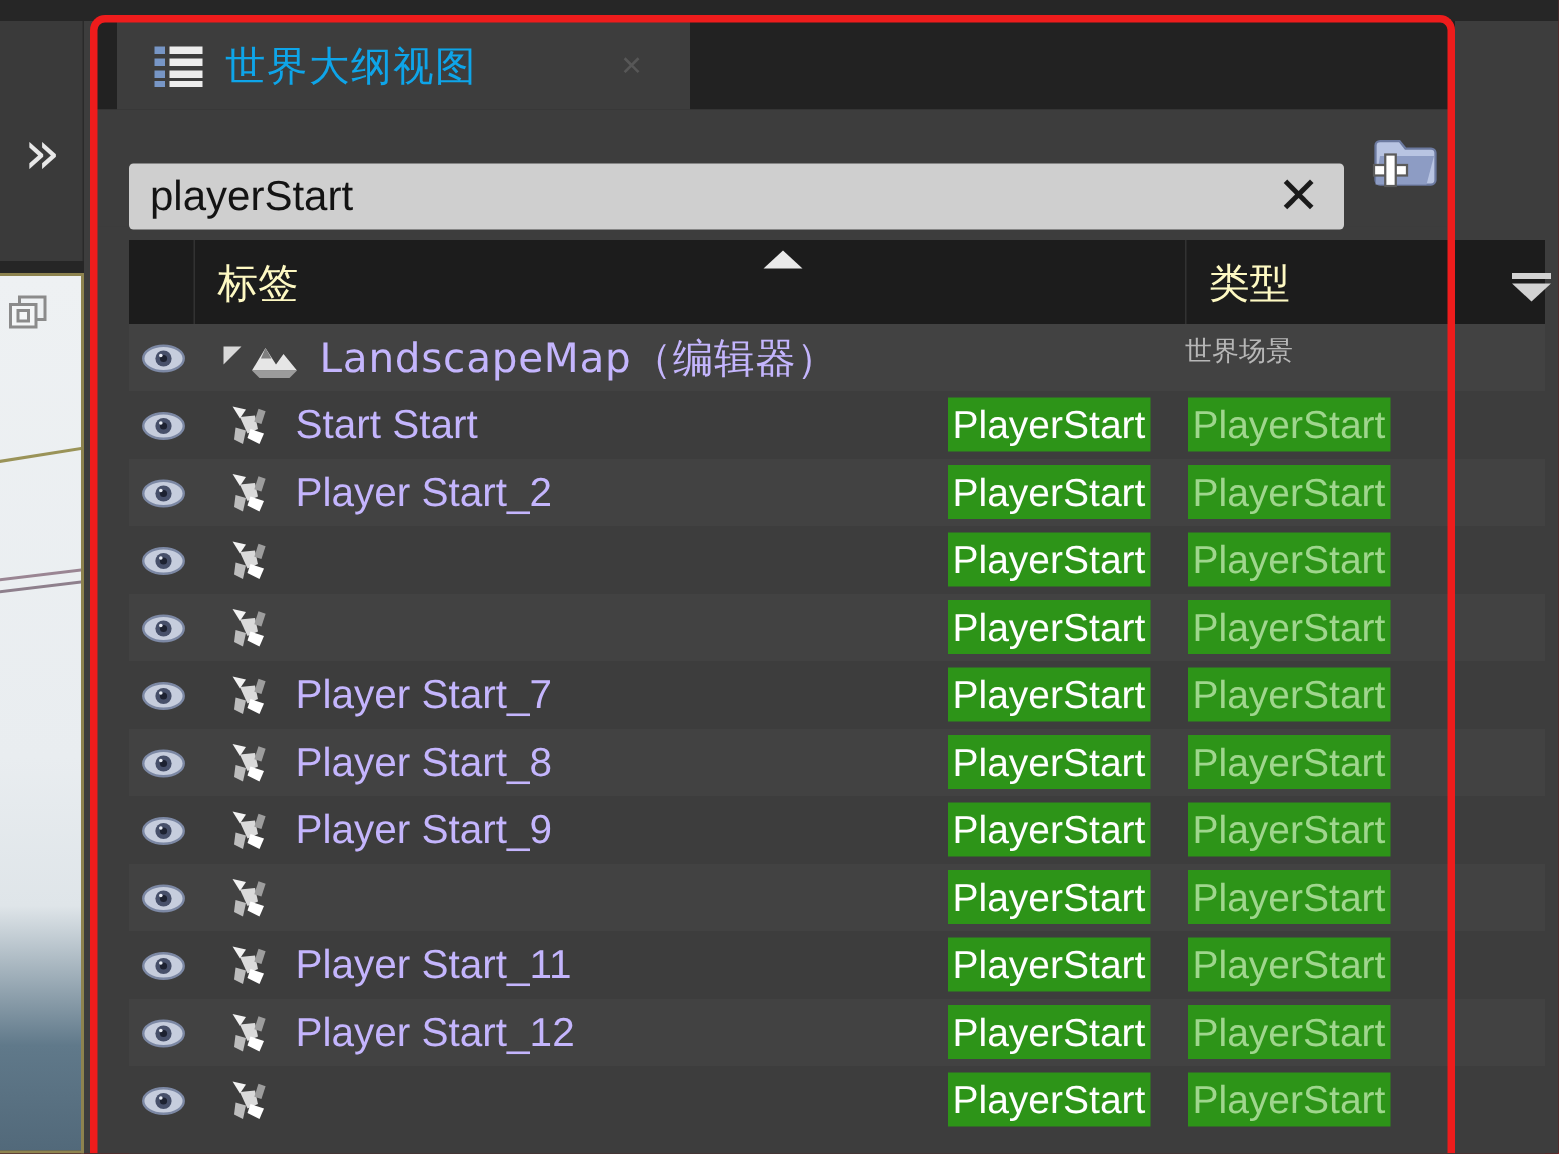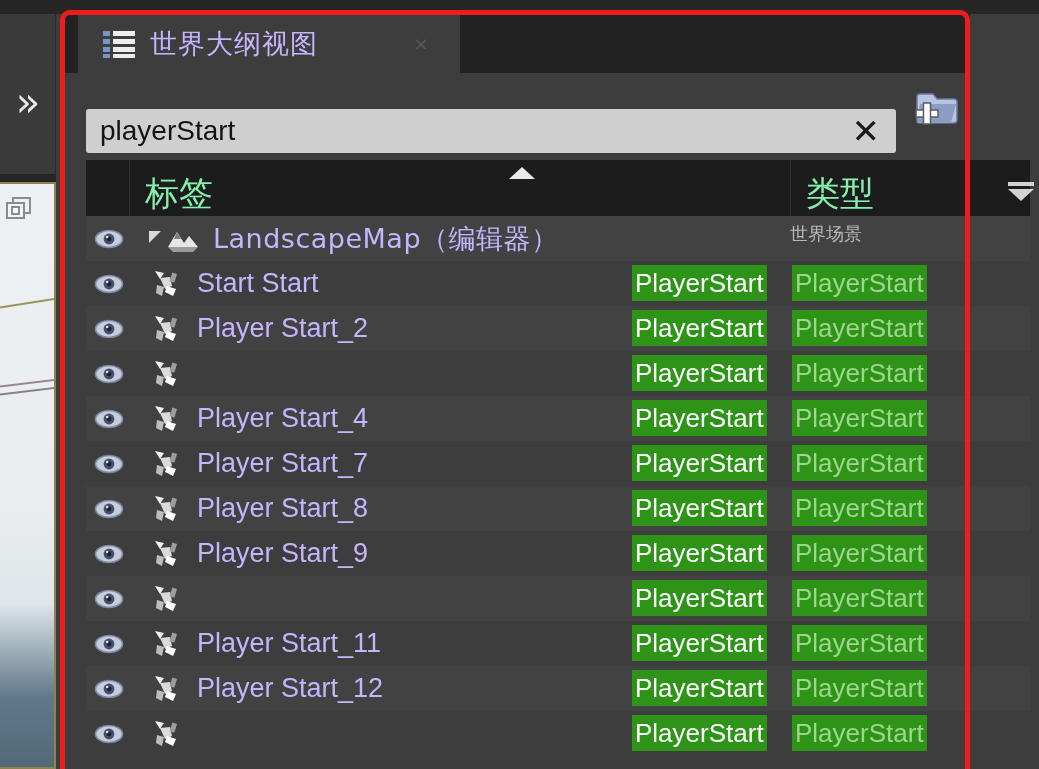--- a/index.html
+++ b/index.html
@@ -68,21 +68,21 @@
   }
   .tab-active {
     position: absolute; left: 14px; top: 0; width: 382px; height: 59px;
     background: #3d3d3d;
     display: flex; align-items: center;
   }
   .tab-icon {
     margin-left: 24px; width: 34px; height: 30px; flex: none;
   }
   .tab-title {
-    margin-left: 14px; color: #c4b5fd; font-size: 27px;
+    margin-left: 14px; color: #0ea5e9; font-size: 27px;
     font-family: "DejaVu Sans", sans-serif; letter-spacing: 1px;
     white-space: nowrap;
   }
   .tab-close {
     position: absolute; right: 28px; top: 21px; width: 22px; height: 20px;
     color: #575757; font-size: 18px; line-height: 20px; text-align: center;
     font-family: "DejaVu Sans", sans-serif;
   }
 
   
@@ -118,21 +118,21 @@
     border-right: 1px solid #323232;
   }
   .th-label {
     position: absolute; left: 45px; top: 0; width: 660px; height: 56px;
     border-right: 1px solid #323232;
   }
   .th-type {
     position: absolute; left: 706px; top: 0; width: 238px; height: 56px;
   }
   .th-text {
-    position: absolute; left: 14px; top: 11px; color: #86efac; font-size: 34px;
+    position: absolute; left: 14px; top: 11px; color: #fef9c3; font-size: 27px;
     font-family: "DejaVu Sans", sans-serif; white-space: nowrap;
   }
   .sort-arrow {
     position: absolute; left: 378px; top: 7px;
     width: 0; height: 0; border-left: 13px solid transparent;
     border-right: 13px solid transparent; border-bottom: 12px solid #e9e9e9;
   }
   .hdr-menu {
     position: absolute; left: 918px; top: 18px; width: 34px; height: 26px;
   }
@@ -335,21 +335,20 @@
               <circle cx="13.2" cy="9" r="1.2" fill="#e8ecf5"></circle>
             </svg>
           </span>
           <span class="actor-icon"><svg width="34" height="32" viewBox="0 0 34 32">
               <path d="M4 3 l9 2 l-4 6 z" fill="#f2f2f2"></path>
               <path d="M9 10 l10 -1 l2 9 l-7 3 z" fill="#dadada"></path>
               <path d="M16 18 l9 3 l-3 7 l-8 -4 z" fill="#ffffff"></path>
               <path d="M6 17 l7 2 l-2 9 l-6 -3 z" fill="#bdbdbd"></path>
               <rect x="20" y="5" width="5" height="9" fill="#9d9d9d" transform="rotate(18 22 9)"></rect>
             </svg></span>
-          <span class="row-label">Player Start_4</span>
           <span class="chip bright">PlayerStart</span>
           <span class="chip dim">PlayerStart</span>
         </div>
         <div class="row normal">
           <span class="eye-cell">
             <svg width="30" height="22" viewBox="0 0 30 22">
               <ellipse cx="15" cy="11" rx="13.5" ry="8.5" fill="#c6cddd" stroke="#7c88a4" stroke-width="1.6"></ellipse>
               <circle cx="15" cy="11" r="5.4" fill="#47506a"></circle>
               <circle cx="15" cy="11" r="2.4" fill="#1d2231"></circle>
               <circle cx="13.2" cy="9" r="1.2" fill="#e8ecf5"></circle>

